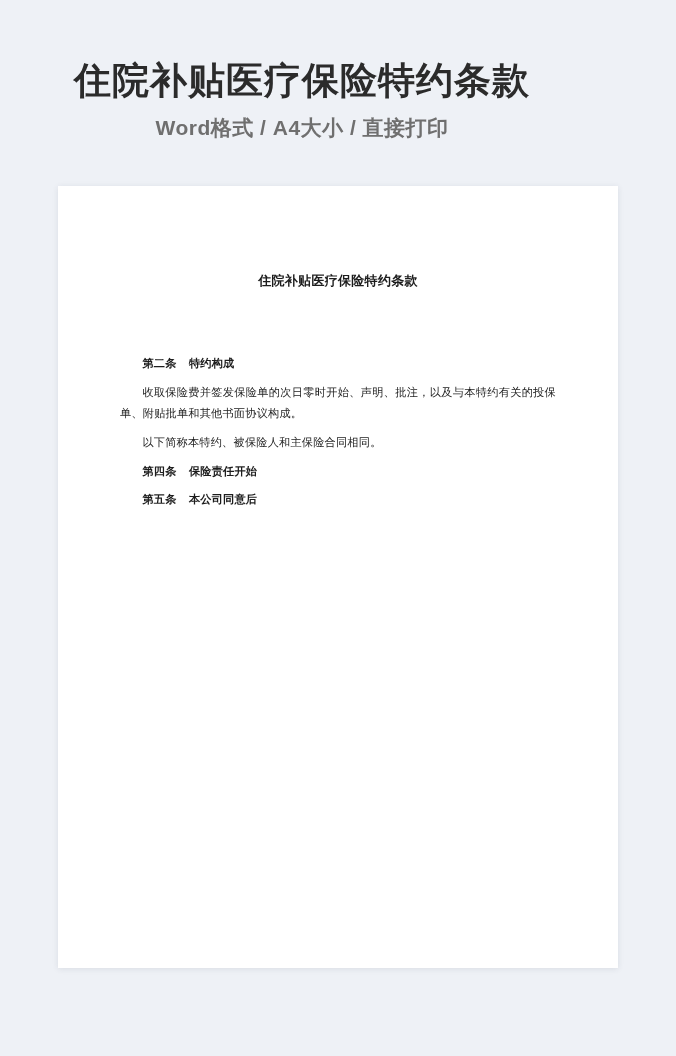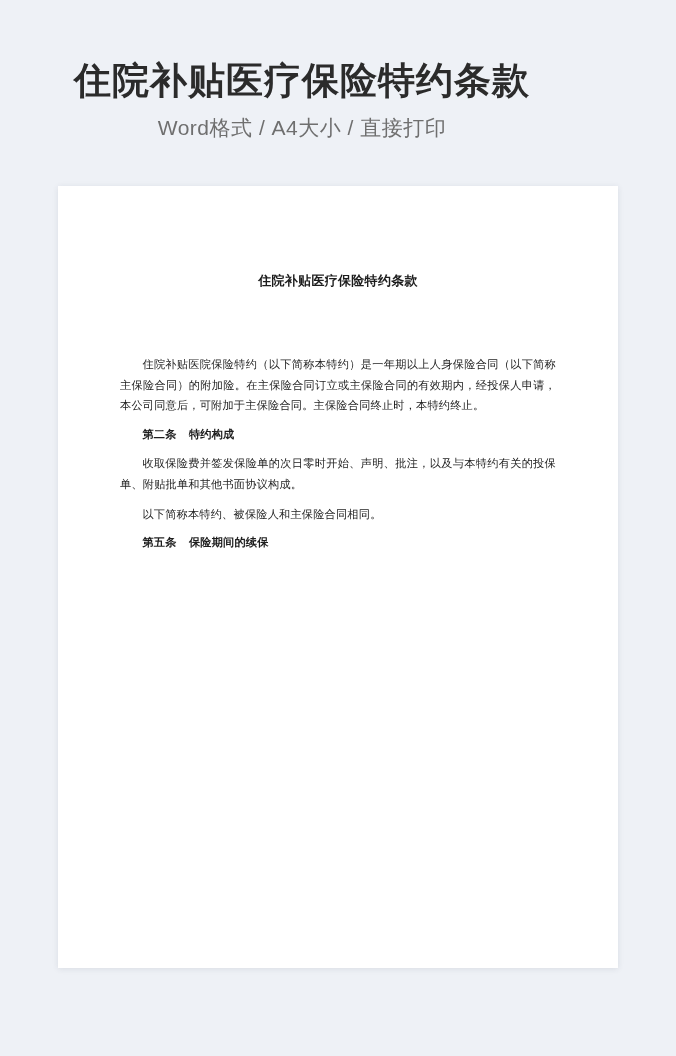--- a/index.html
+++ b/index.html
@@ -28,21 +28,21 @@
     font-weight: bold;
     color: #2b2b2b;
     letter-spacing: 1px;
     line-height: 1.25;
     margin: 0;
   }
   .sub-title {
     margin-top: 10px;
     font-size: 21px;
     color: #6f6f6f;
-    font-weight: normal;
+    font-weight: bold;
     letter-spacing: 0.5px;
   }
   .doc-sheet {
     position: absolute;
     left: 58px;
     top: 186px;
     width: 560px;
     height: 782px;
     background: #ffffff;
     box-shadow: 0 1px 6px rgba(40,50,70,0.10);
@@ -92,22 +92,22 @@
 
   <div class="header">
     <div class="main-title">住院补贴医疗保险特约条款</div>
     <div class="sub-title">Word格式 / A4大小 / 直接打印</div>
   </div>
 
   <div class="doc-sheet">
     <div class="doc-inner">
       <div class="doc-title">住院补贴医疗保险特约条款</div>
       <div class="doc-body">
-          <p class="para">住院补贴医院保险特约（以下简称本特约）是一年期以上人身保险合同（以下简称主保险合同）的附加险。在主保险合同订立或主保险合同的有效期内，经投保人申请，本公司同意后，可附加于主保险合同。主保险合同终止时，本特约终止。</p>
           <div class="clause-head"><span>第二条</span><span class="gap"></span><span>特约构成</span></div>
           <p class="para">收取保险费并签发保险单的次日零时开始、声明、批注，以及与本特约有关的投保单、附贴批单和其他书面协议构成。</p>
           <p class="para">以下简称本特约、被保险人和主保险合同相同。</p>
-          <div class="clause-head"><span>第五条</span><span class="gap"></span><span>保险期间的续保</span></div>
+          <div class="clause-head"><span>第四条</span><span class="gap"></span><span>保险责任开始</span></div>
+          <div class="clause-head"><span>第五条</span><span class="gap"></span><span>本公司同意后</span></div>
         </div>
     </div>
   </div>
 
 </div>
 
 </body></html>

